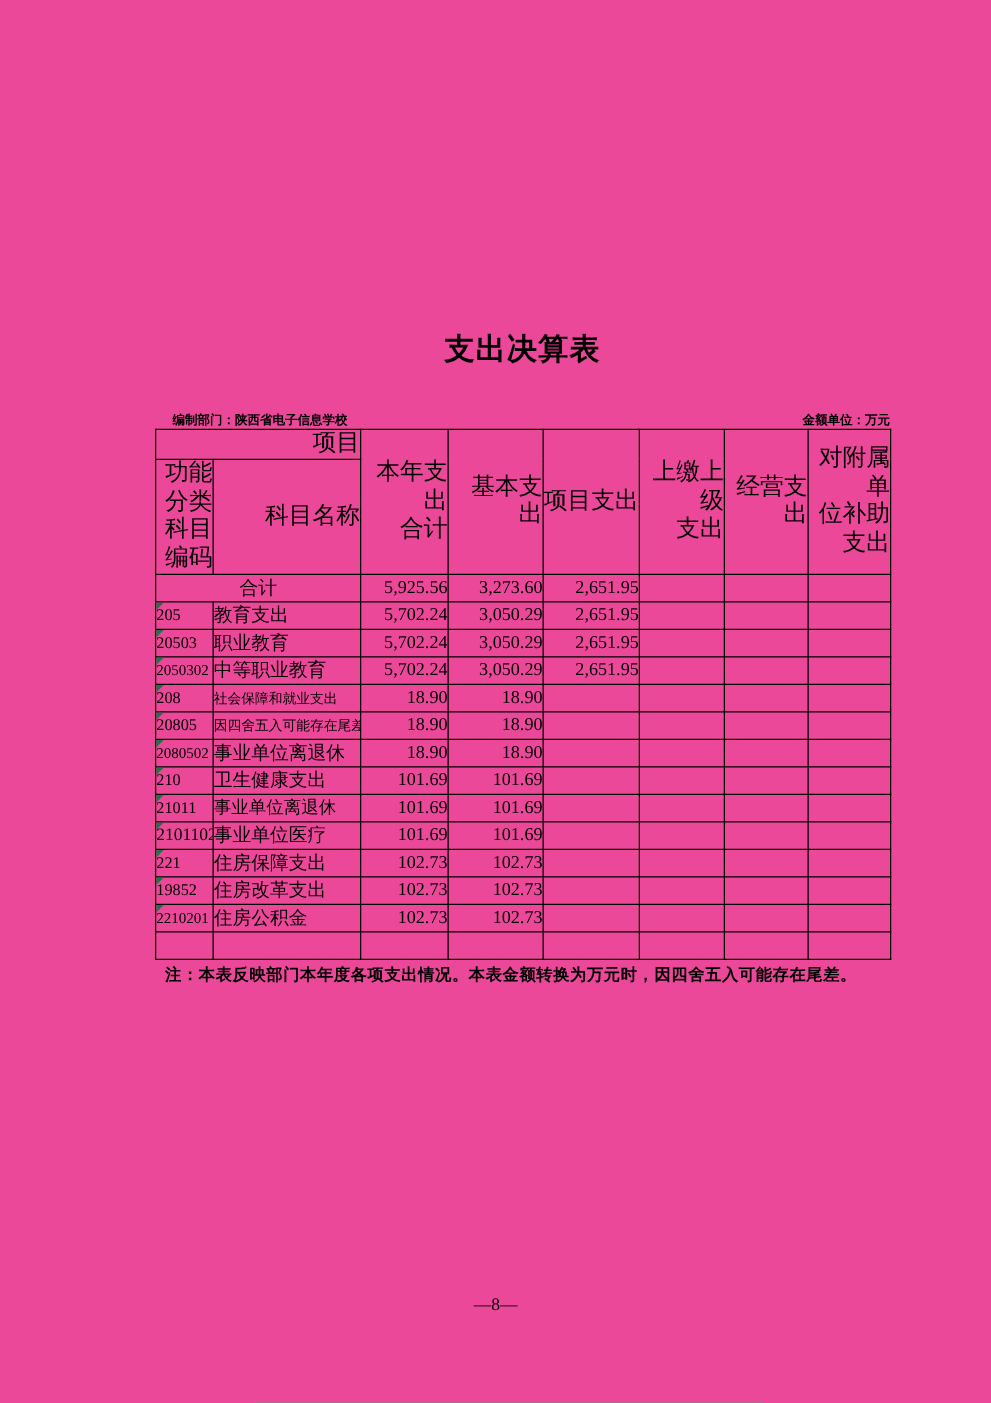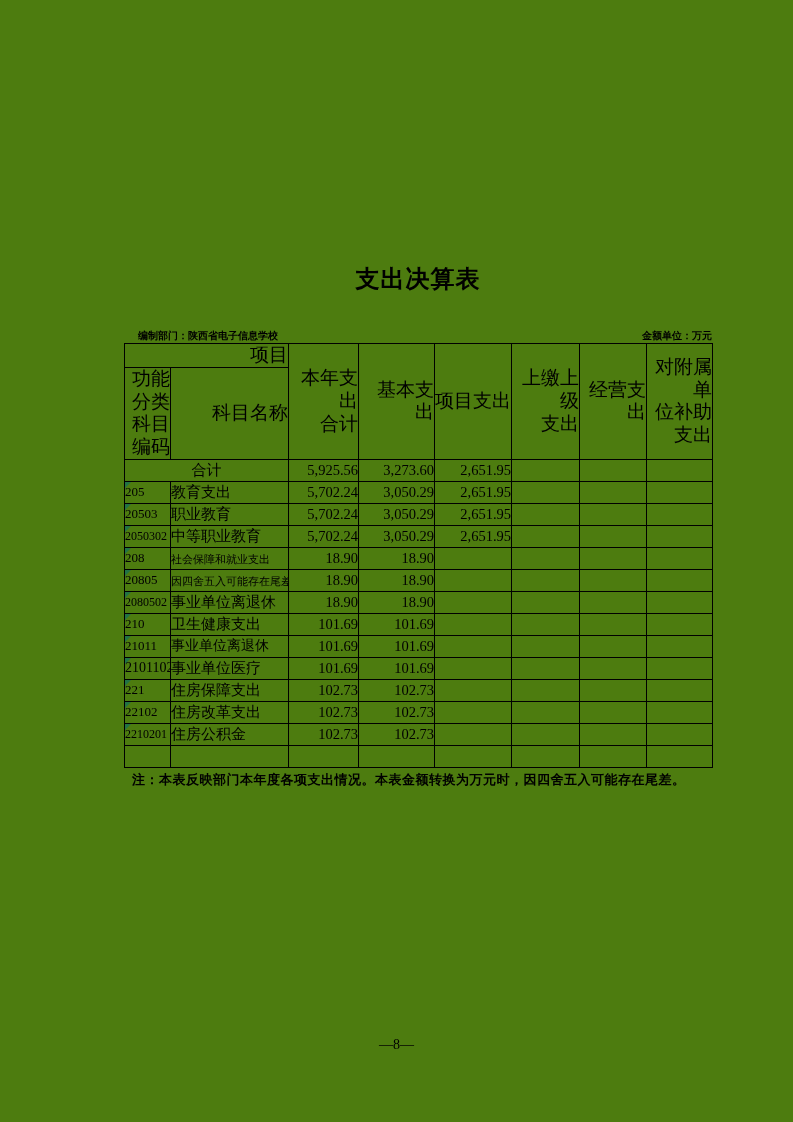--- a/index.html
+++ b/index.html
@@ -1,19 +1,19 @@
 <!DOCTYPE html>
 <html style="--marker: #217346;"><head>
 <meta charset="utf-8">
 <style>
   html,body{margin:0;padding:0;background:#888;}
   #page{
     position:relative;
     width:793px;height:1122px;
-    background:#4d7c0f;
+    background:#ec4899;
     margin:0 auto;
     overflow:hidden;
     font-family:"Liberation Serif", serif;
     color:#000;
   }
   .sans{font-family:"Liberation Sans", sans-serif;}
 
   #title{
     position:absolute; top:263px; left:124px; width:588px;
     text-align:center; font-size:24px; font-weight:bold;
@@ -227,21 +227,21 @@
           <td class="c-code"><i class="tri"></i><span style="display: inline-block;">221</span></td>
           <td class="c-name"><span style="display: inline-block;">住房保障支出</span></td>
           <td class="c-val">102.73</td>
           <td class="c-val">102.73</td>
           <td class="c-val"></td>
           <td class="c-val"></td>
           <td class="c-val"></td>
           <td class="c-val"></td>
         </tr>
         <tr>
-          <td class="c-code"><i class="tri"></i><span style="display: inline-block;">22102</span></td>
+          <td class="c-code"><i class="tri"></i><span style="display: inline-block;">19852</span></td>
           <td class="c-name"><span style="display: inline-block;">住房改革支出</span></td>
           <td class="c-val">102.73</td>
           <td class="c-val">102.73</td>
           <td class="c-val"></td>
           <td class="c-val"></td>
           <td class="c-val"></td>
           <td class="c-val"></td>
         </tr>
         <tr>
           <td class="c-code"><i class="tri"></i><span style="display: inline-block; font-size: 12px;">2210201</span></td>

